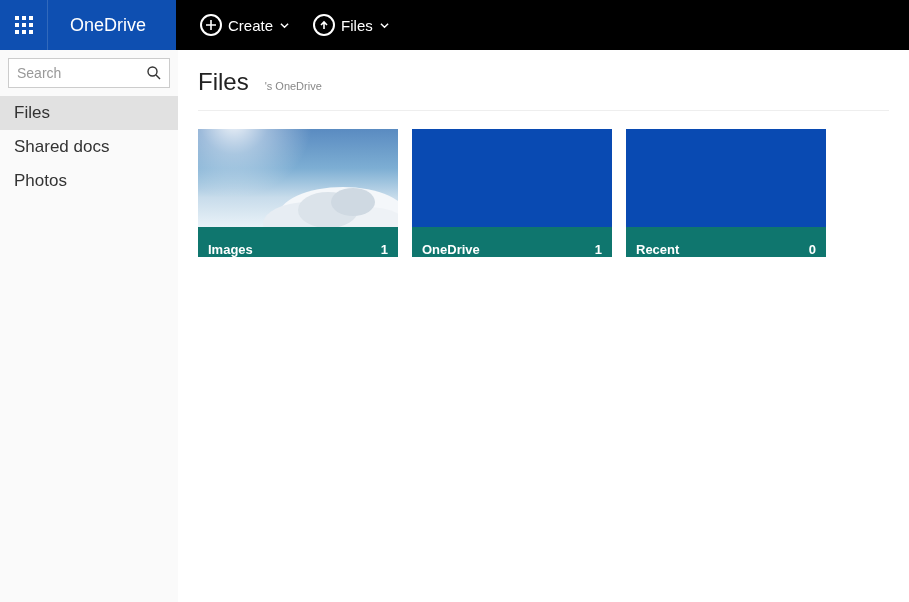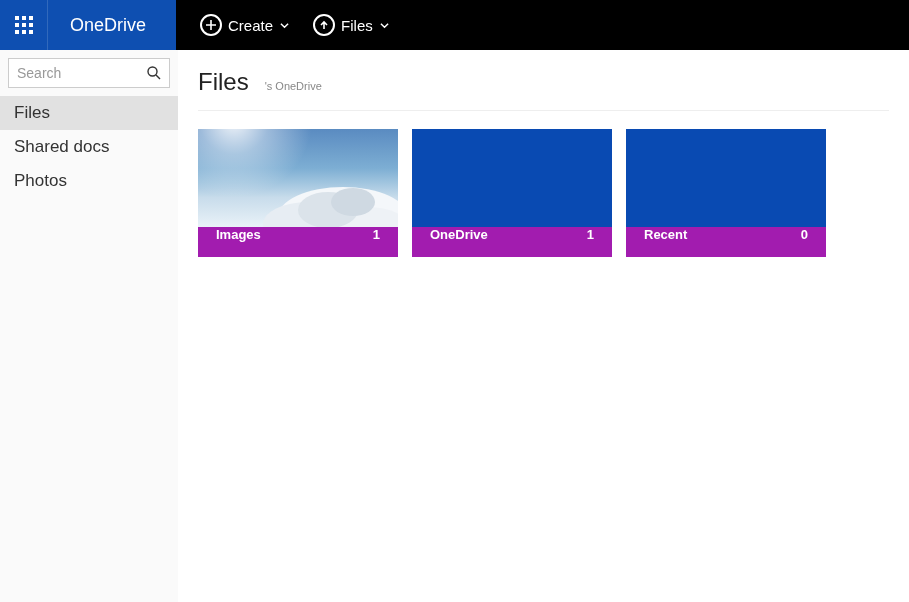--- a/index.html
+++ b/index.html
@@ -31,21 +31,21 @@
     .heading-row h1 { font-size: 24px; font-weight: 300; color: #222; }
     .breadcrumb { font-size: 11px; color: #888; }
     .blur { filter: blur(3px); }
     
     .tiles { display: flex; gap: 14px; }
     .tile { width: 200px; height: 128px; display: flex; flex-direction: column; cursor: pointer; }
     .tile-thumb { flex: 1; background: #094ab2; position: relative; overflow: hidden; }
     .tile-thumb.sky { background: linear-gradient(to bottom, #5a8bc1 0%, #7daed3 40%, #a1c5df 55%, #c8dceb 70%, #e9f2f8 100%); }
     .tile-thumb.sky::before { content: ""; position: absolute; inset: 0; background: radial-gradient(circle at 18% -10%, rgba(255,255,255,0.95) 0%, rgba(255,255,255,0.4) 18%, rgba(255,255,255,0) 40%); }
     .clouds { position: absolute; bottom: -5px; left: 0; right: 0; height: 70px; }
-    .tile-bar { height: 30px; background: #a21caf; color: #fff; display: flex; align-items: flex-start; justify-content: space-between; padding: 0 18px; font-size: 13px; font-weight: 600; }
+    .tile-bar { height: 30px; background: #0f766e; color: #fff; display: flex; align-items: flex-end; justify-content: space-between; padding: 0 10px; font-size: 13px; font-weight: 600; }
   </style>
 </head>
 <body>
 
 <div class="topbar">
   <div class="topbar-blue">
     <div class="app-launcher">
       <svg viewBox="0 0 18 18">
         <rect x="0" y="0" width="4" height="4" fill="#fff"></rect>
           <rect x="7" y="0" width="4" height="4" fill="#fff"></rect>

